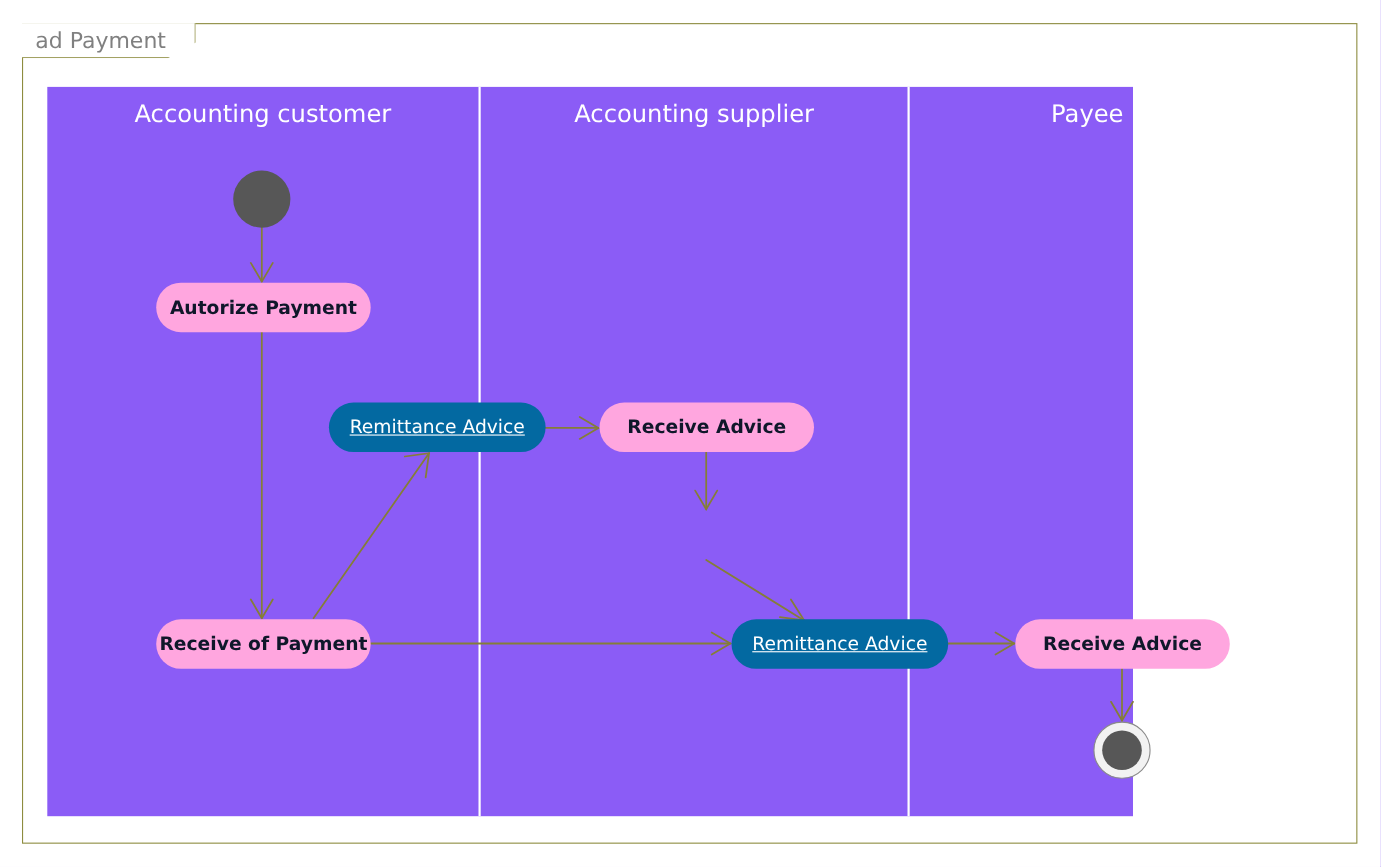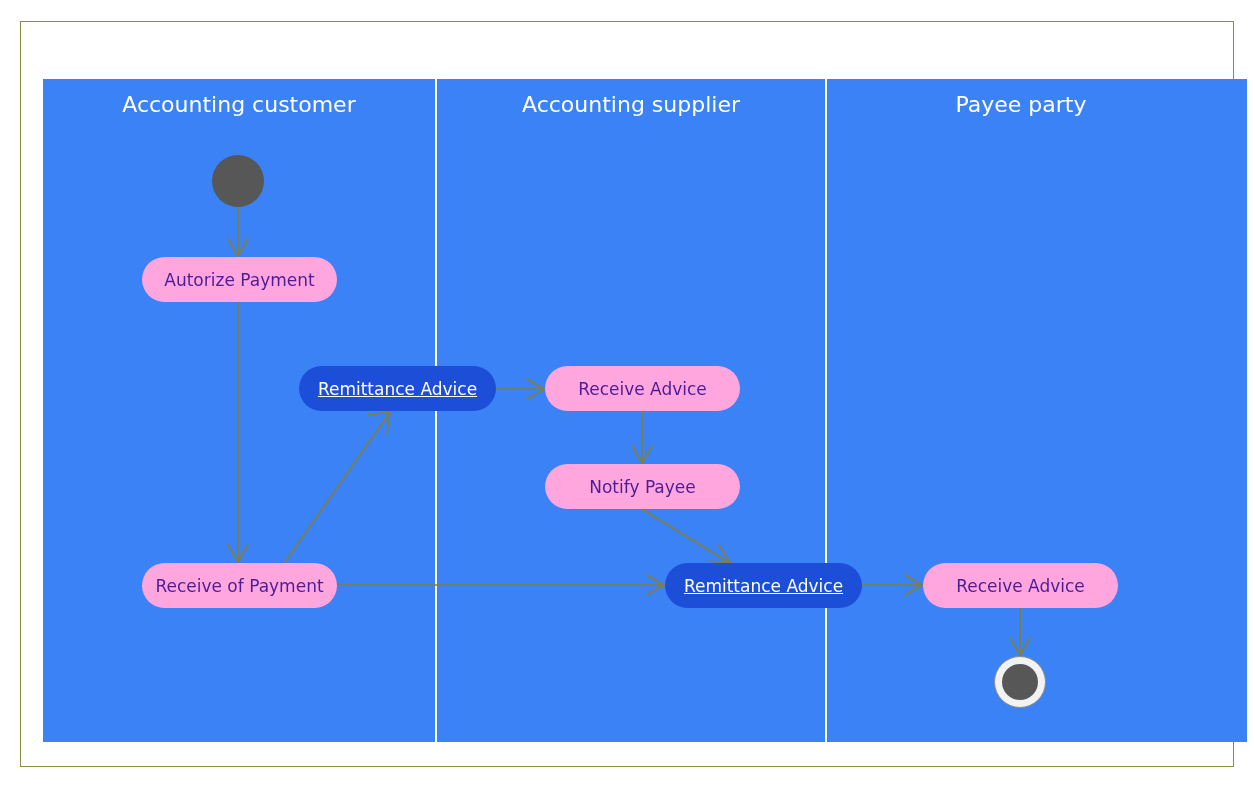--- a/index.html
+++ b/index.html
@@ -52,23 +52,23 @@
     font-family: "DejaVu Sans", sans-serif;
     white-space: nowrap;
     line-height: 1;
   }
 
   
   .lanes {
     position: absolute;
     left: 43px;
     top: 79px;
-    width: 1204px;
+    width: 987px;
     height: 663px;
-    background: #3b82f6;
+    background: #8b5cf6;
   }
   .lane-divider {
     position: absolute;
     top: 0;
     width: 2px;
     height: 663px;
     background: #ffffff;
   }
   .lane-header {
     position: absolute;
@@ -98,24 +98,25 @@
     display: flex;
     align-items: center;
     justify-content: center;
     border-radius: 999px;
     font-size: 17px;
     font-family: "DejaVu Sans", sans-serif;
     white-space: nowrap;
   }
   .node.action {
     background: #ffa6df;
-    color: #4c1d95;
+    color: #0f172a;
+    font-weight: bold;
   }
   .node.object {
-    background: #1d4ed8;
+    background: #0369a1;
     color: #ffffff;
     text-decoration: underline;
   }
 
   
   .initial-node {
     position: absolute;
     border-radius: 50%;
     background: #575757;
   }
@@ -133,20 +134,23 @@
     border-radius: 50%;
     background: #575757;
   }
 </style>
 </head>
 <body>
 
 <div id="canvas">
 
   <div class="frame"></div>
+  <div class="frame-tab">
+    <span class="frame-tab-label">ad Payment</span>
+  </div>
 
   <div class="lanes">
     <div class="lane-divider" style="left:392px;"></div>
     <div class="lane-divider" style="left:782px;"></div>
 
     <div class="lane-header" style="left:0px; width:392px;">Accounting customer</div>
     <div class="lane-header" style="left:784px; width:388px;">Payee party</div>
     <div class="lane-header" style="left:394px; width:388px;">Accounting supplier</div>
   </div>
 
@@ -202,21 +206,20 @@
   </svg>
 
   <div class="initial-node" style="left:212px; top:155px; width:52px; height:52px;"></div>
 
   <div class="node action" style="left:142px; top:257px; width:195px; height:45px;">Autorize Payment</div>
 
   <div class="node object" style="left:299px; top:366px; width:197px; height:45px;">Remittance Advice</div>
 
   <div class="node action" style="left:545px; top:366px; width:195px; height:45px;">Receive Advice</div>
 
-  <div class="node action" style="left:545px; top:464px; width:195px; height:45px;">Notify Payee</div>
 
   <div class="node action" style="left:142px; top:563px; width:195px; height:45px;">Receive of Payment</div>
 
   <div class="node object" style="left:665px; top:563px; width:197px; height:45px;">Remittance Advice</div>
 
   <div class="node action" style="left:923px; top:563px; width:195px; height:45px;">Receive Advice</div>
 
   <div class="final-node" style="left:994px; top:656px; width:52px; height:52px;">
     <div class="final-node-core" style="width:36px; height:36px;"></div>
   </div>

